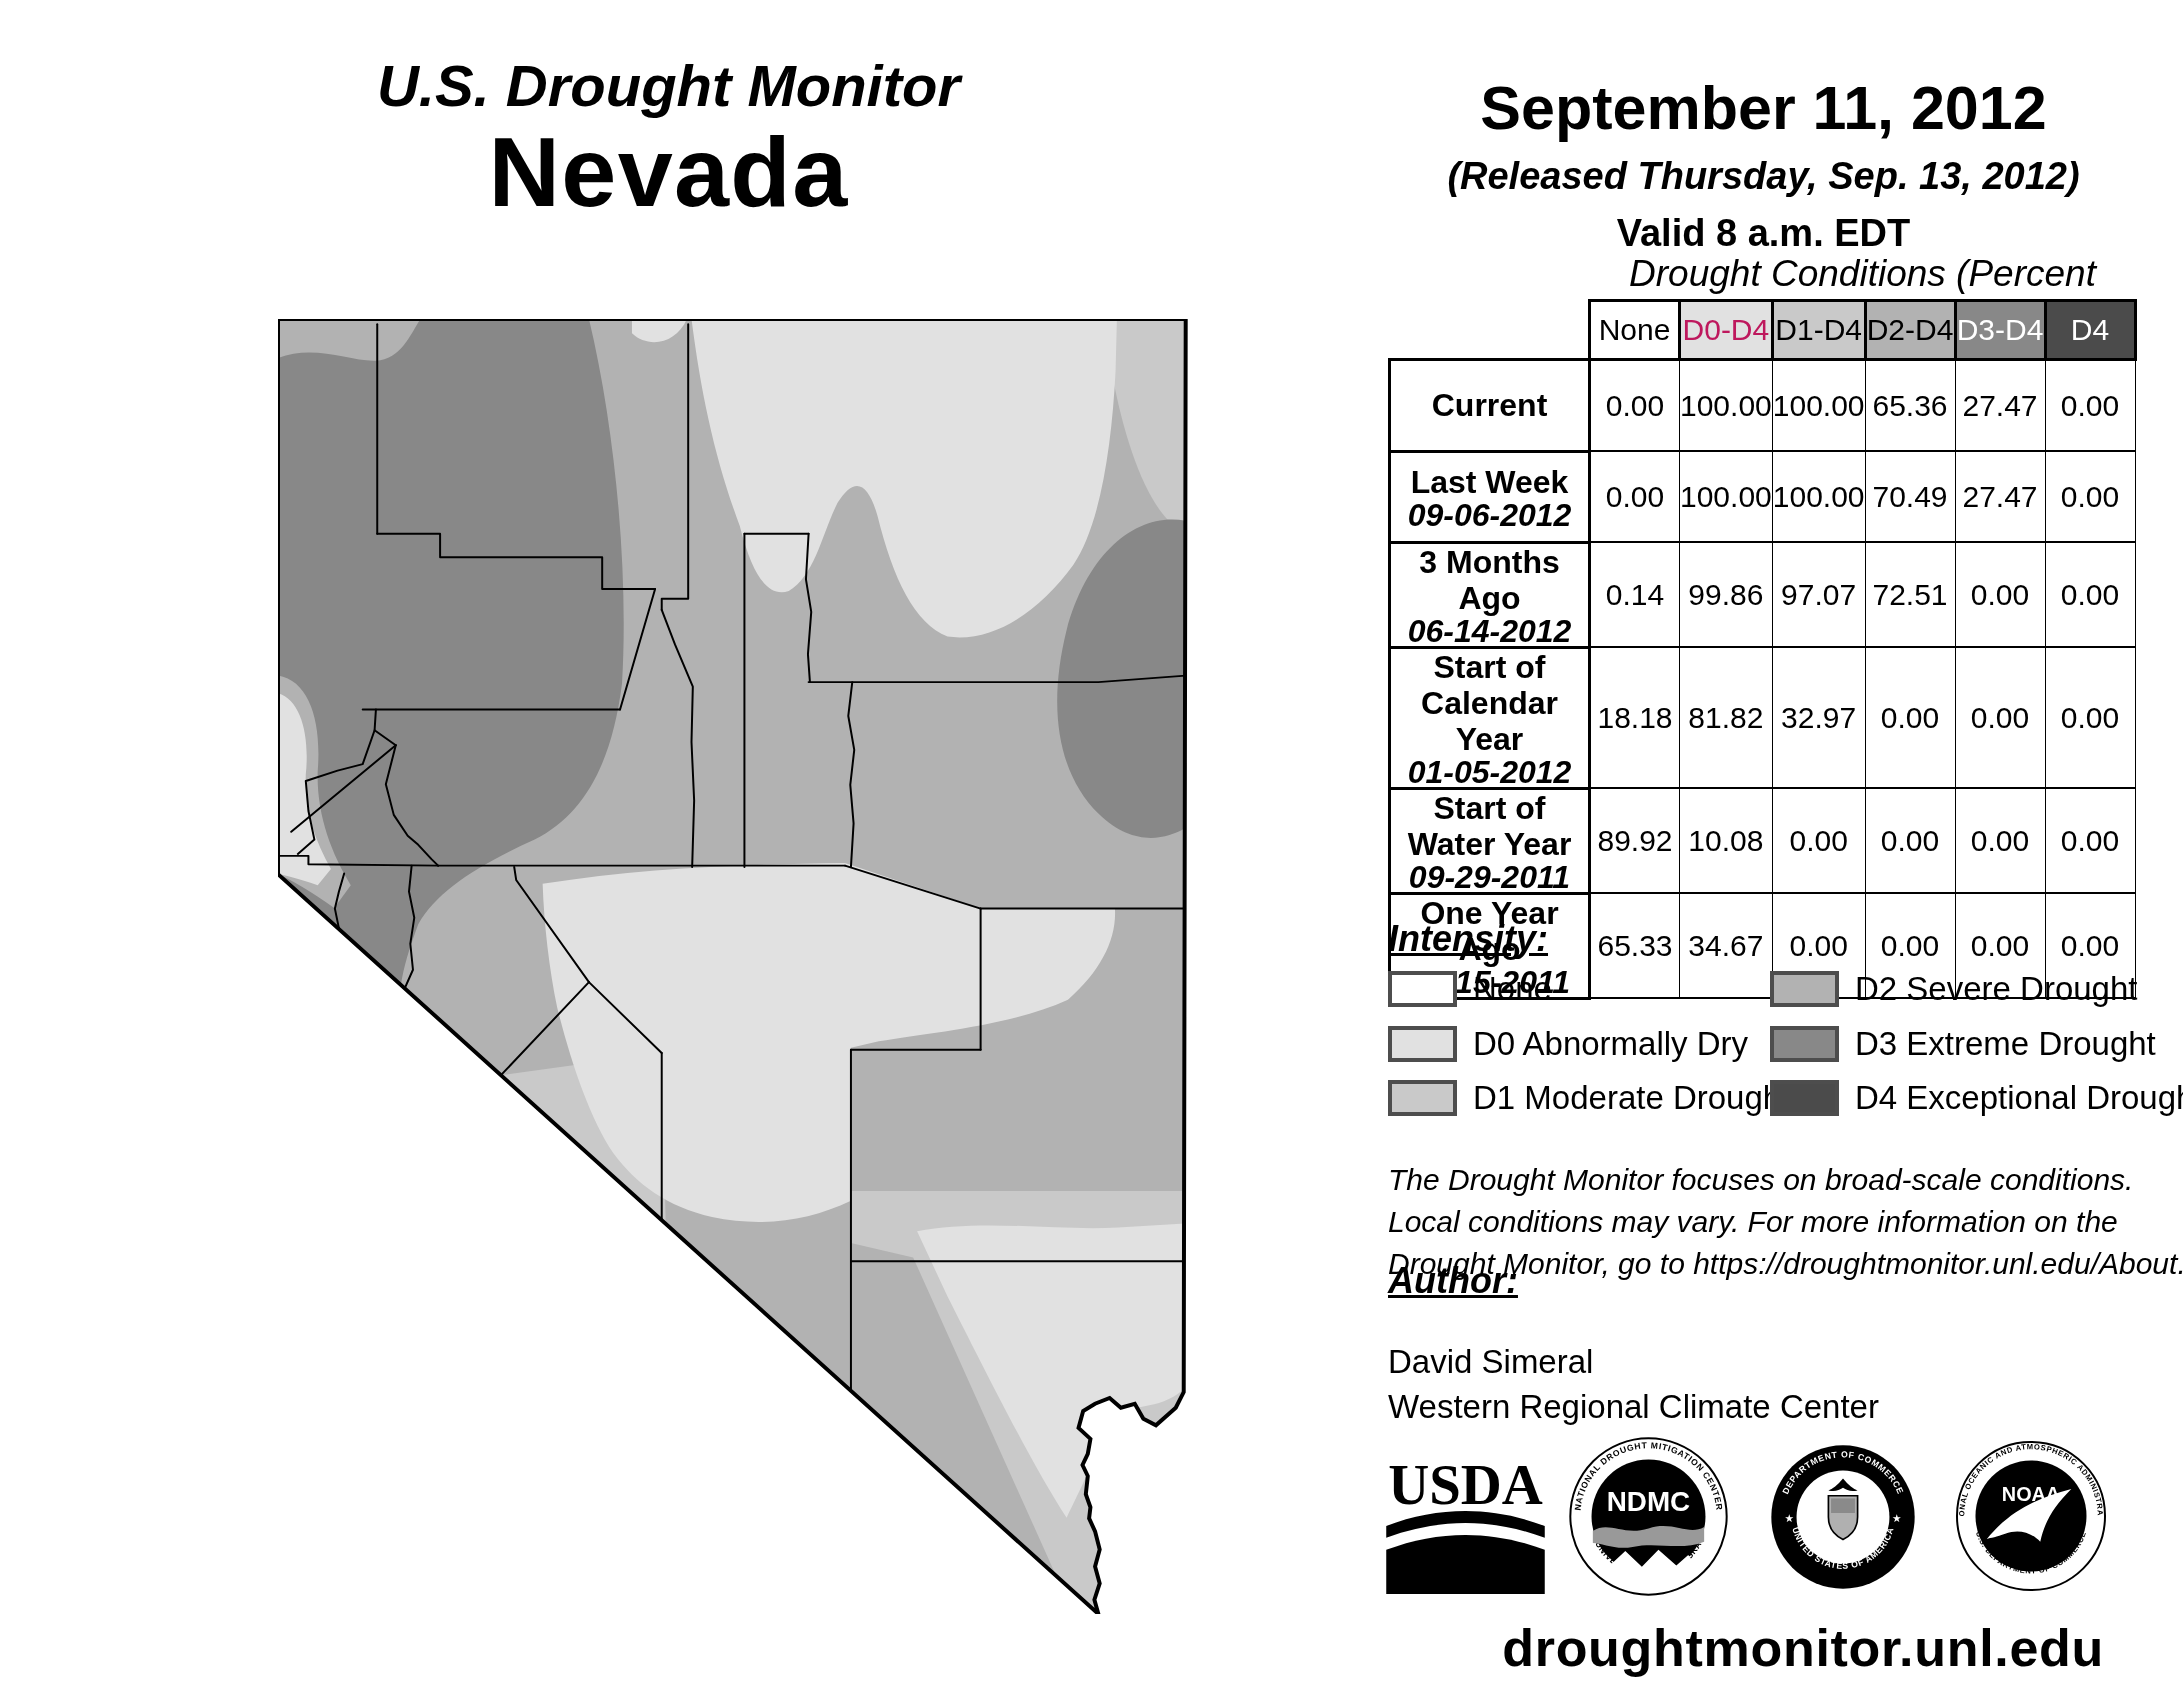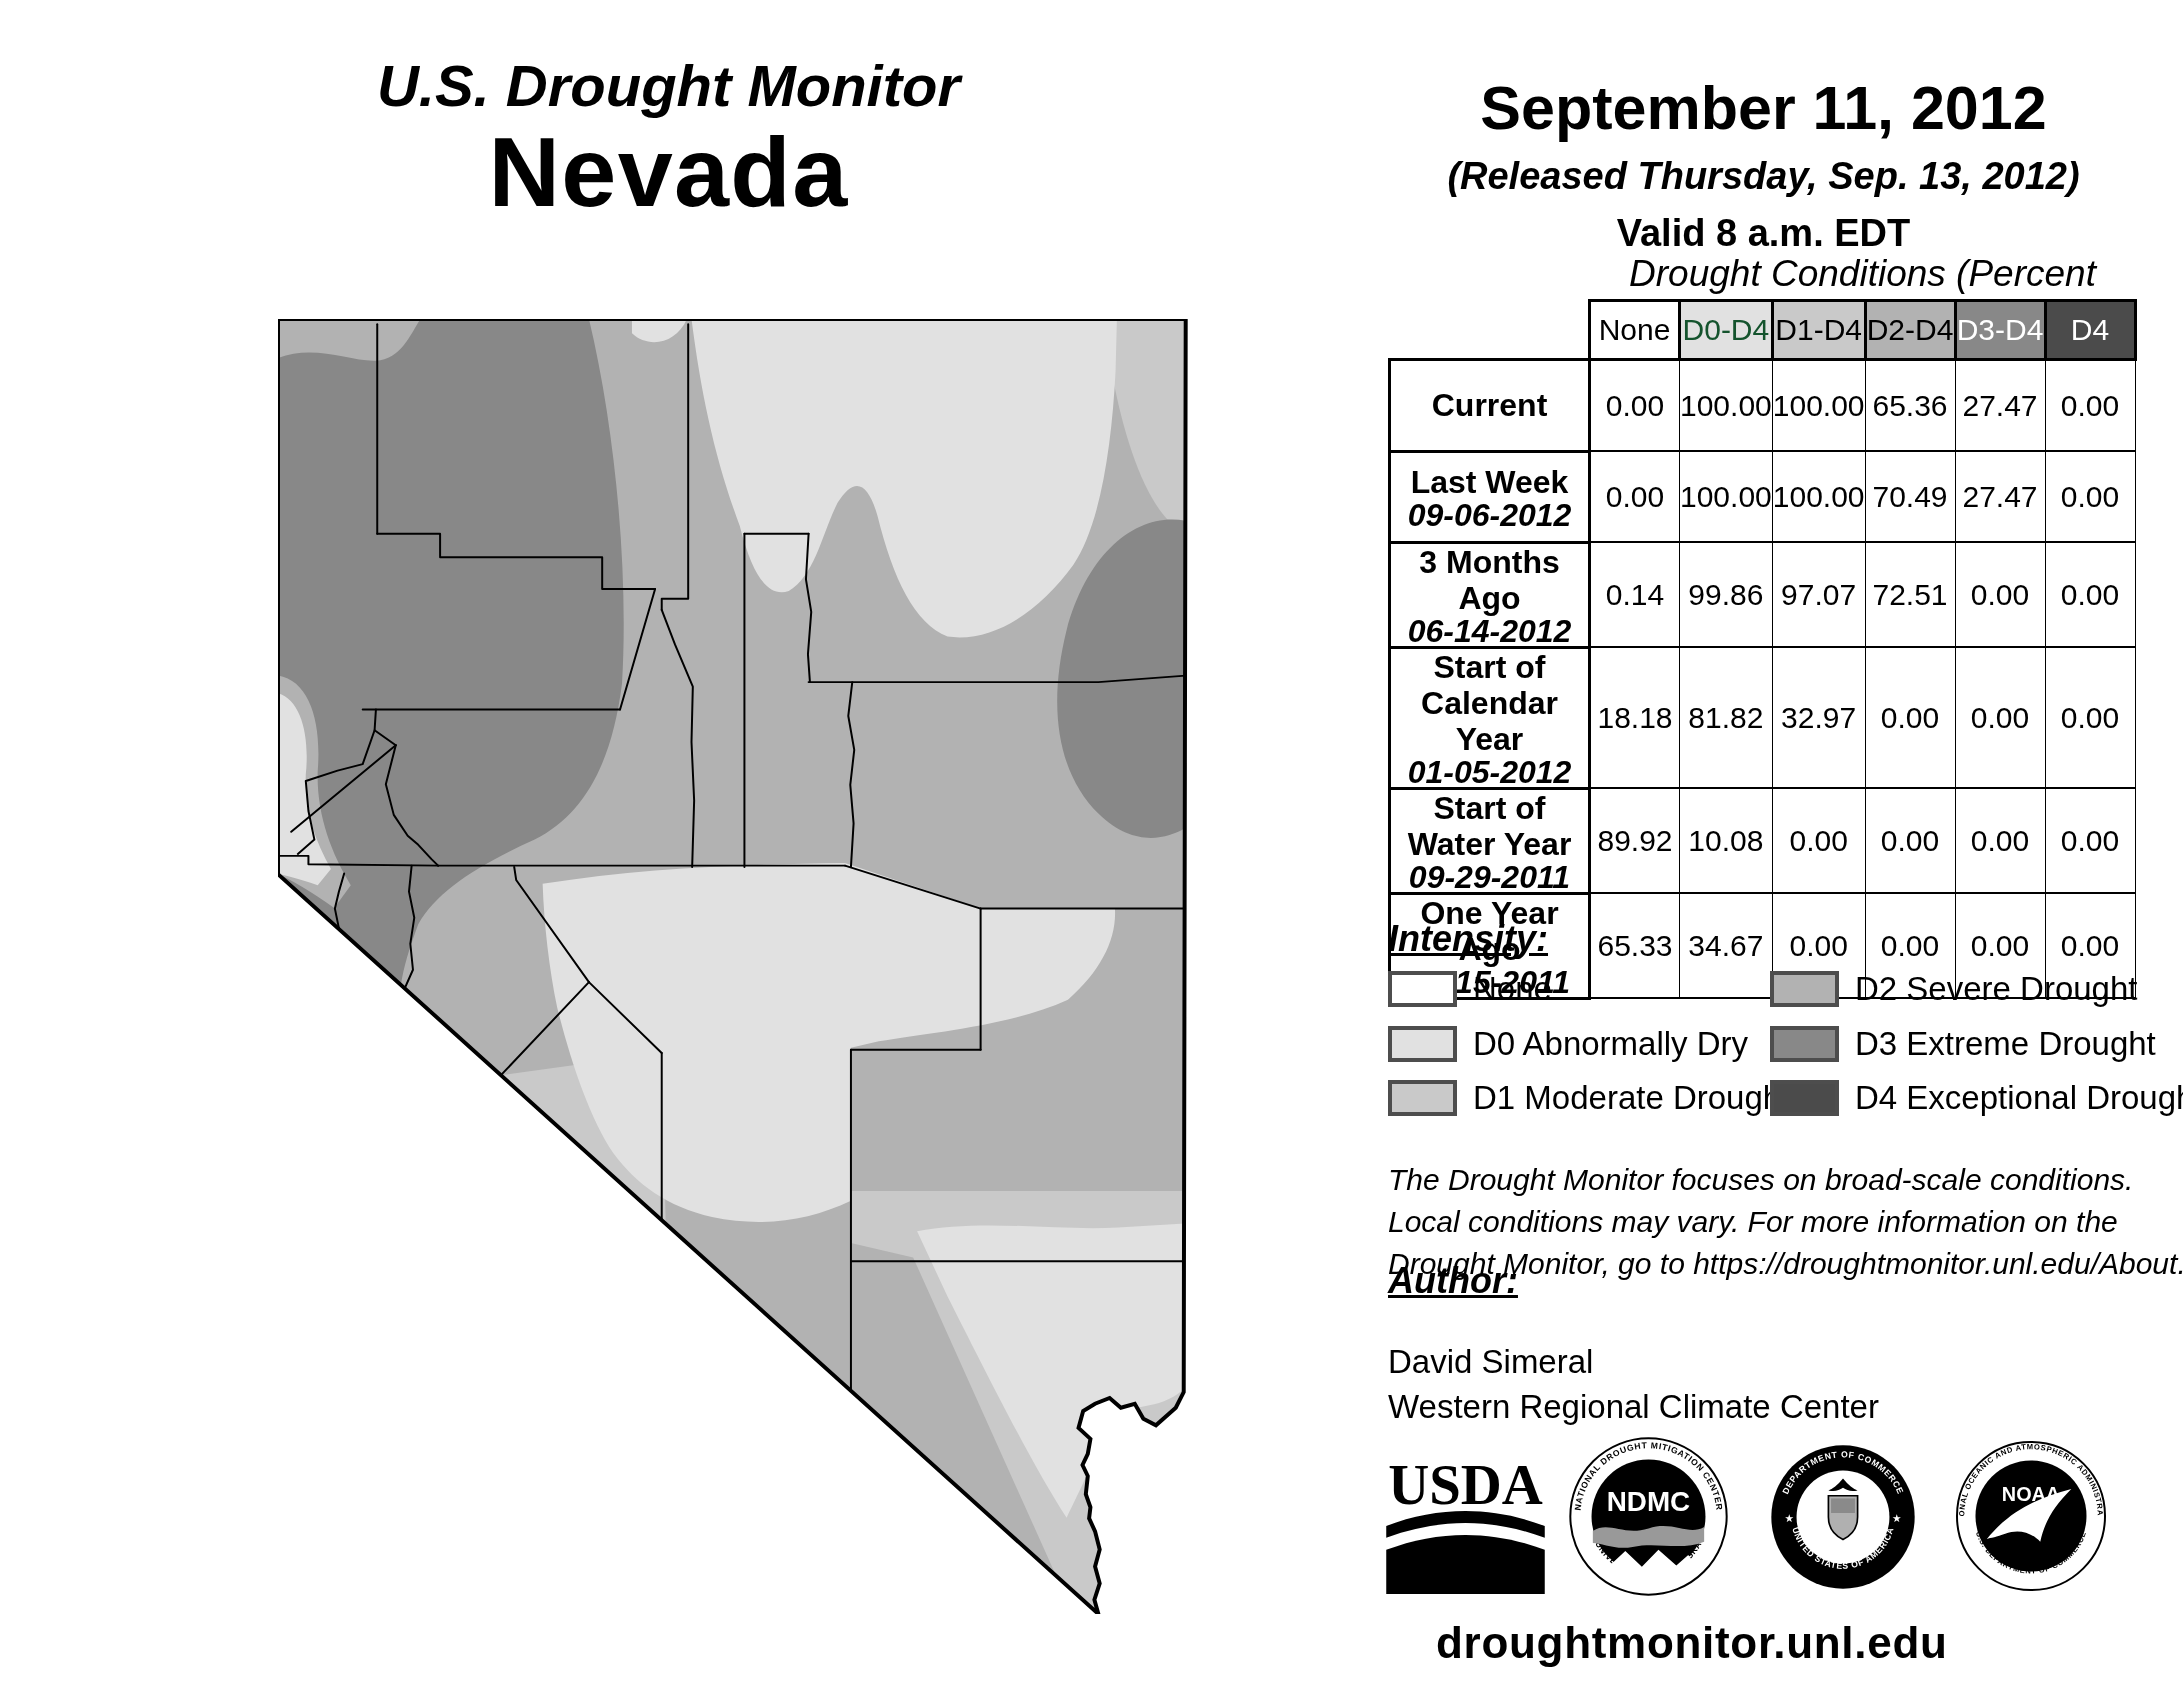--- a/index.html
+++ b/index.html
@@ -44,22 +44,22 @@
   .legend-label { margin-left:16px; font-size:33px; white-space:nowrap; }
 
   
   #notes { left:1388px; top:1159px; font-size:30px; font-style:italic; line-height:42px; white-space:nowrap; }
   #author-label { left:1388px; top:1260px; font-size:36px; font-weight:bold; font-style:italic;
                   text-decoration:underline; }
   #author-name { left:1388px; top:1343px; font-size:33px; }
   #author-org  { left:1388px; top:1388px; font-size:33px; }
 
   
-  #footer-url { left:1436px; top:1618px; width:668px; text-align:left;
-                font-size:44px; font-weight:bold; letter-spacing:0.7px; }
+  #footer-url { left:1436px; top:1618px; width:668px; text-align:right;
+                font-size:52px; font-weight:bold; letter-spacing:0.7px; }
   .logo { position:absolute; }
   .ringtext-sm { font-size:13px; letter-spacing:1px; font-weight:bold; }
 
   
   #map-svg { left:278px; top:319px; }
   .county { fill:none; stroke:#000; stroke-width:3; stroke-linejoin:round; stroke-linecap:round; }
   .state-outline { fill:none; stroke:#000; stroke-width:6; stroke-linejoin:miter; }
 </style>
 </head>
 <body>
@@ -156,21 +156,21 @@
         <col style="width:90px">
       <col style="width:90px">
         <col style="width:90px">
         <col style="width:90px">
         <col style="width:90px">
     </colgroup>
     <tbody>
         <tr>
       <td class="blank"></td>
       <td class="hdr" style="background-color: rgb(255, 255, 255); color: rgb(0, 0, 0);">None</td>
-      <td class="hdr" style="background-color: rgb(225, 225, 225); color: #14532d;">D0-D4</td>
+      <td class="hdr" style="background-color: rgb(225, 225, 225); color: #be185d;">D0-D4</td>
       <td class="hdr" style="background-color: rgb(201, 201, 201); color: rgb(0, 0, 0);">D1-D4</td>
       <td class="hdr" style="background-color: rgb(178, 178, 178); color: rgb(0, 0, 0);">D2-D4</td>
       <td class="hdr" style="background-color: rgb(136, 136, 136); color: rgb(255, 255, 255);">D3-D4</td>
       <td class="hdr" style="background-color: rgb(75, 75, 75); color: rgb(255, 255, 255);">D4</td>
     </tr>
     <tr>
       <td class="rowlab">
         <div class="rl-label">Current</div>
       </td>
       <td class="val">0.00</td>

